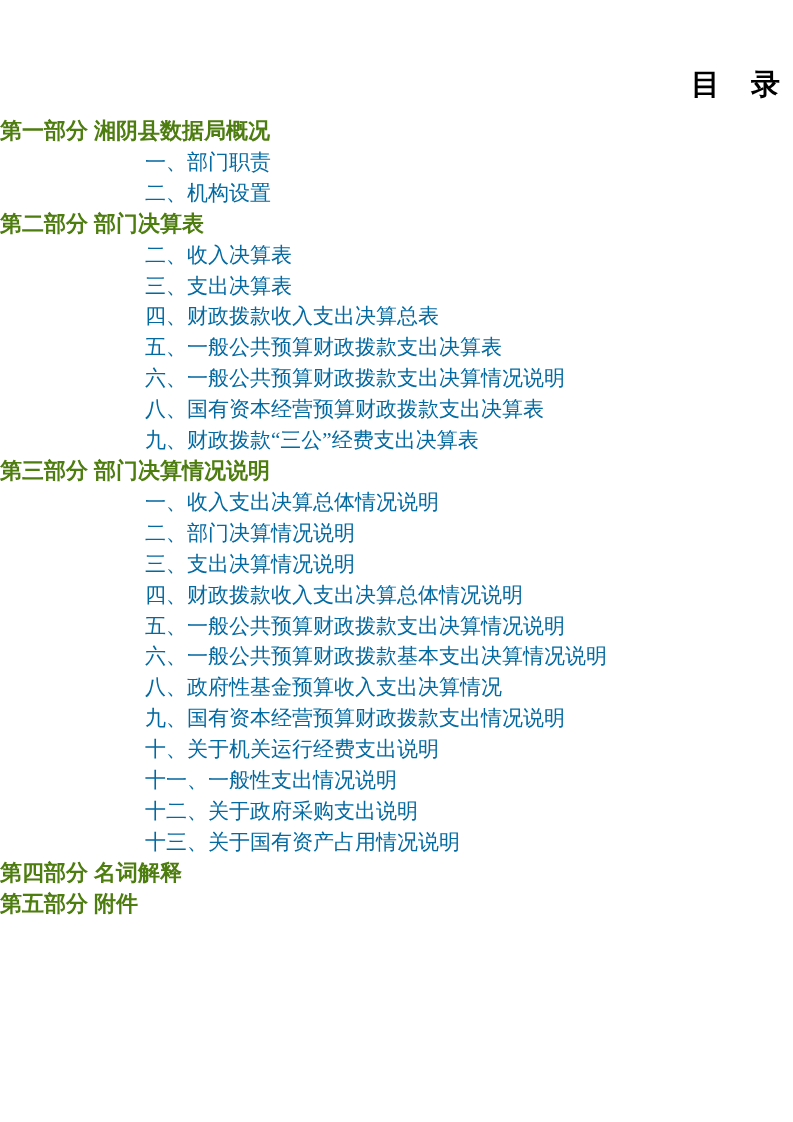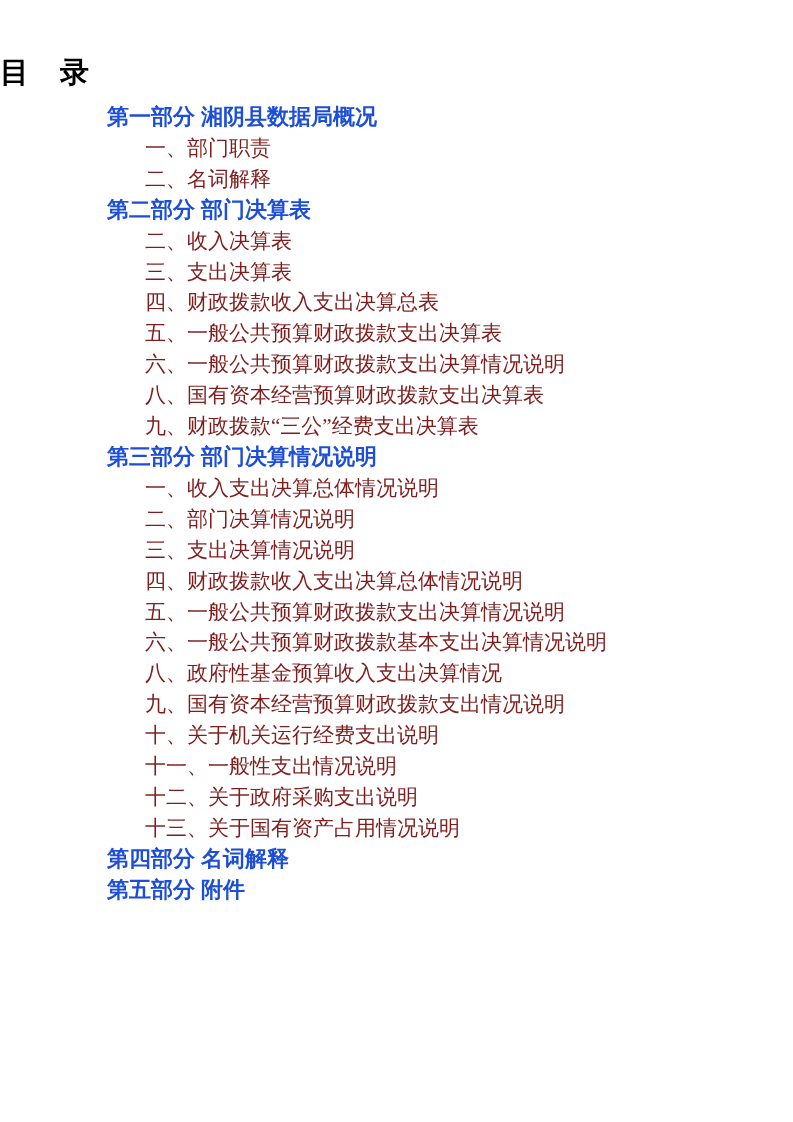--- a/index.html
+++ b/index.html
@@ -10,60 +10,59 @@
   .page {
     position: relative;
     width: 793px;
     height: 1122px;
     background: #ffffff;
     overflow: hidden;
     box-sizing: border-box;
     padding-top: 52px;
   }
   .doc-title {
-    margin: 0;
-    text-align: left;
+    margin: 12px;
+    text-align: right;
     font-family: "Liberation Sans", "DejaVu Sans", sans-serif;
     font-weight: 700;
     font-size: 29px;
     line-height: 40px;
     color: #000000;
     letter-spacing: 1px;
   }
   .toc {
     margin-top: 10px;
   }
   .toc-entry {
     white-space: nowrap;
     line-height: 30.9px;
   }
   .toc-entry.part {
-    margin-left: 107px;
     font-family: "Liberation Sans", "DejaVu Sans", sans-serif;
     font-weight: 700;
     font-size: 22px;
-    color: #1d4ed8;
+    color: #4d7c0f;
   }
   .toc-entry.item {
     margin-left: 145px;
     font-family: "Liberation Serif", "DejaVu Serif", serif;
     font-weight: 400;
     font-size: 21px;
-    color: #7f1d1d;
+    color: #0369a1;
   }
 </style>
 </head>
 <body>
 
 <div class="page">
   <h1 class="doc-title">目　录</h1>
   <nav class="toc" id="toc">
       <div class="toc-entry part">第一部分 湘阴县数据局概况</div>
       <div class="toc-entry item">一、部门职责</div>
-      <div class="toc-entry item">二、名词解释</div>
+      <div class="toc-entry item">二、机构设置</div>
       <div class="toc-entry part">第二部分 部门决算表</div>
       <div class="toc-entry item">二、收入决算表</div>
       <div class="toc-entry item">三、支出决算表</div>
       <div class="toc-entry item">四、财政拨款收入支出决算总表</div>
       <div class="toc-entry item">五、一般公共预算财政拨款支出决算表</div>
       <div class="toc-entry item">六、一般公共预算财政拨款支出决算情况说明</div>
       <div class="toc-entry item">八、国有资本经营预算财政拨款支出决算表</div>
       <div class="toc-entry item">九、财政拨款“三公”经费支出决算表</div>
       <div class="toc-entry part">第三部分 部门决算情况说明</div>
       <div class="toc-entry item">一、收入支出决算总体情况说明</div>

